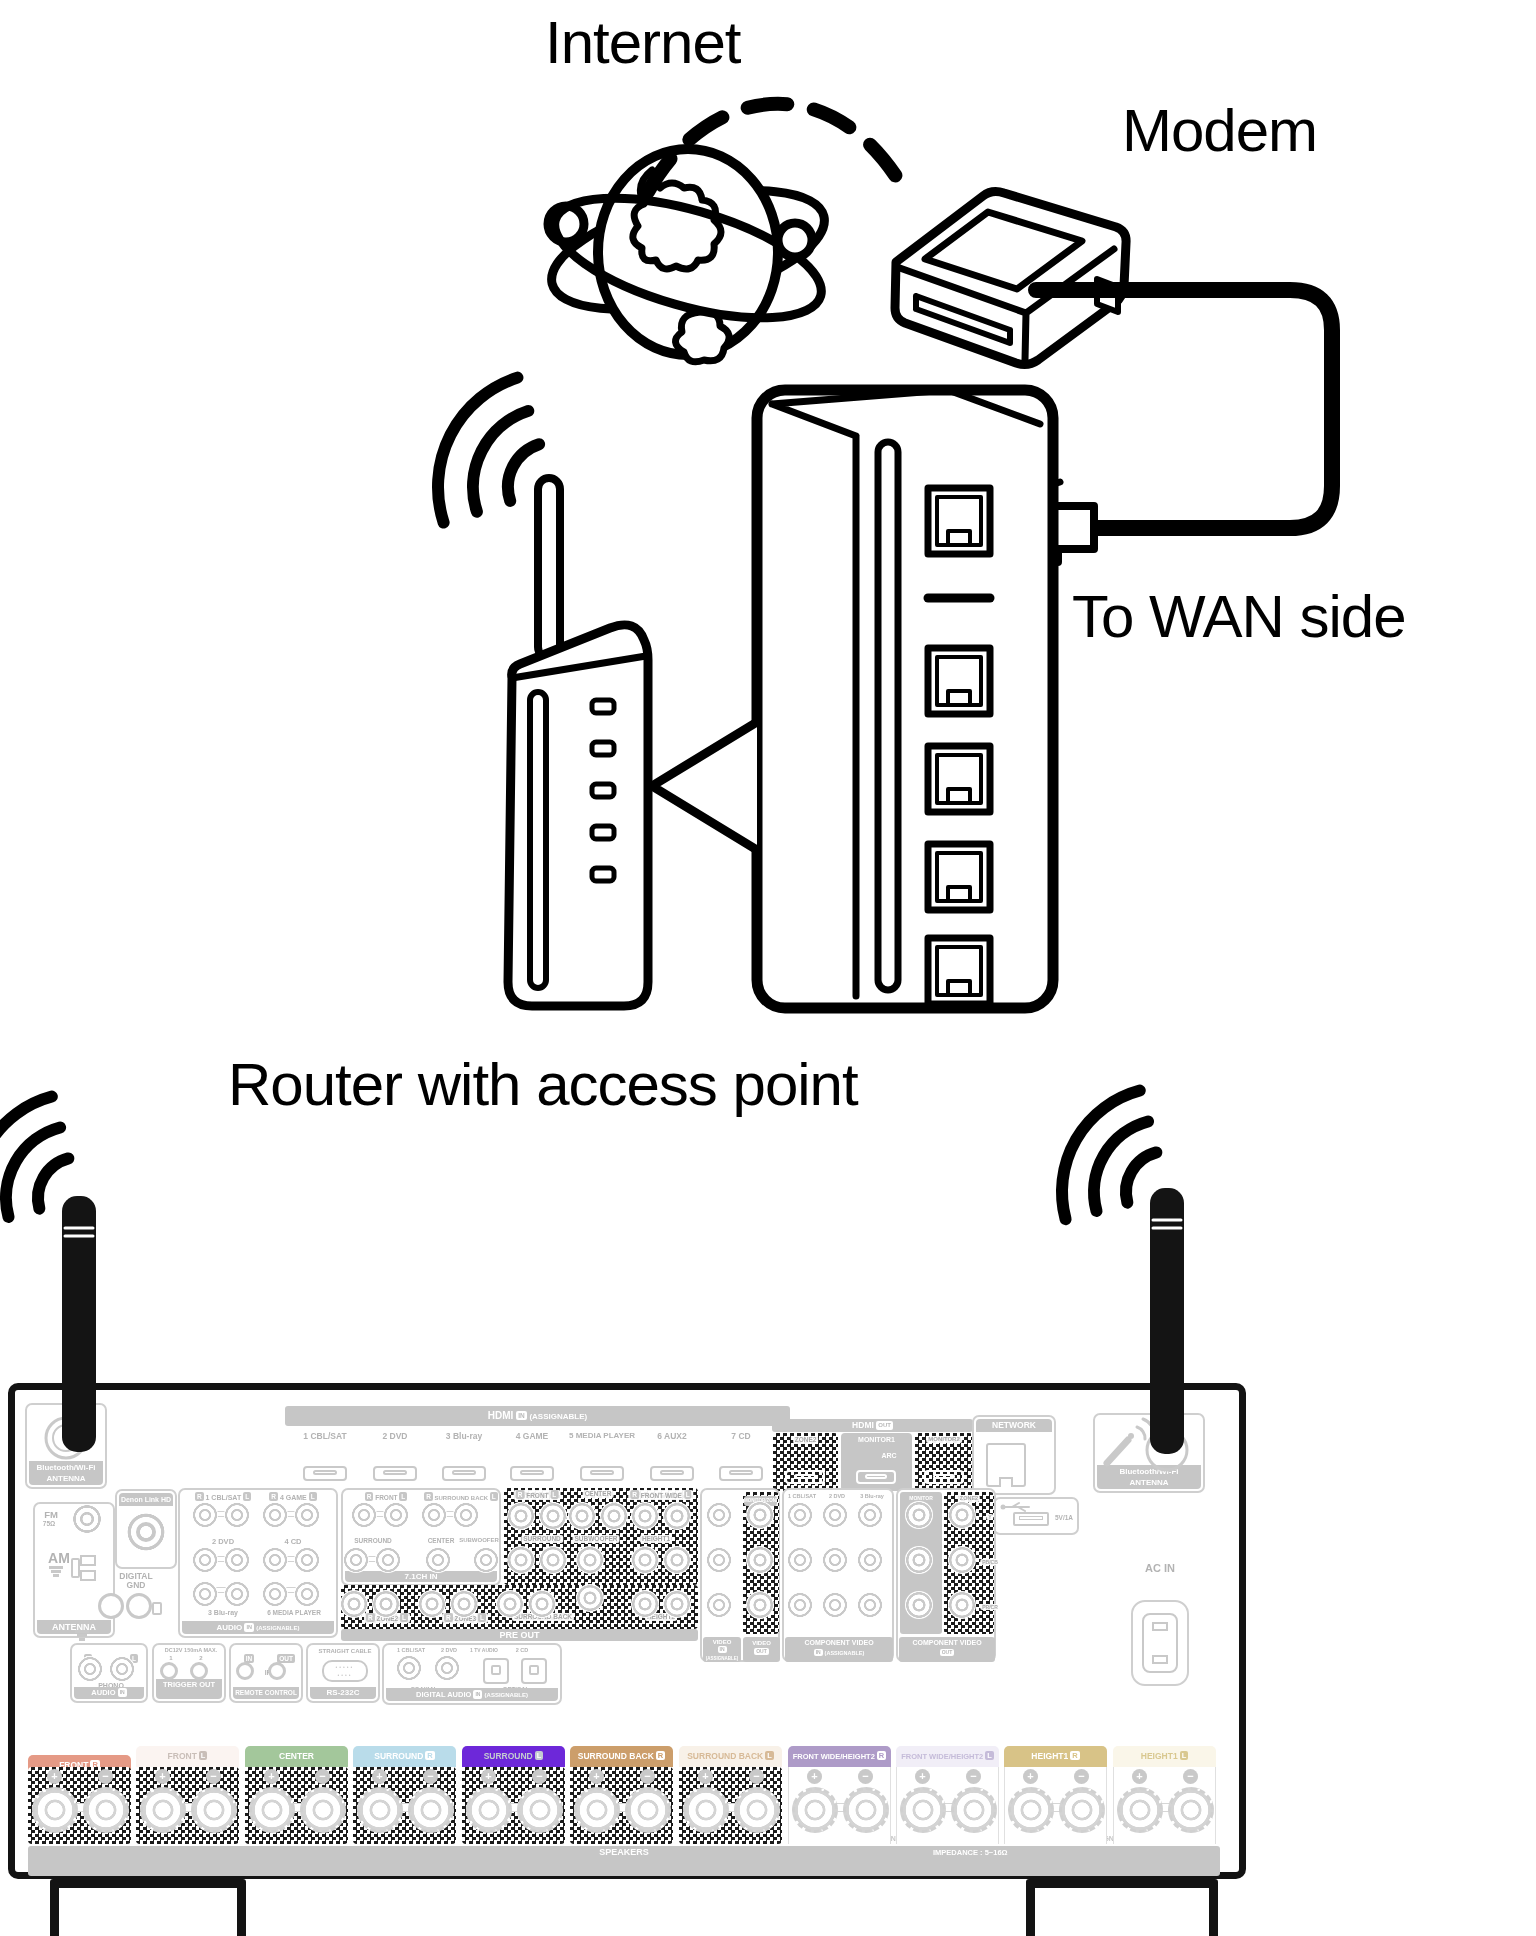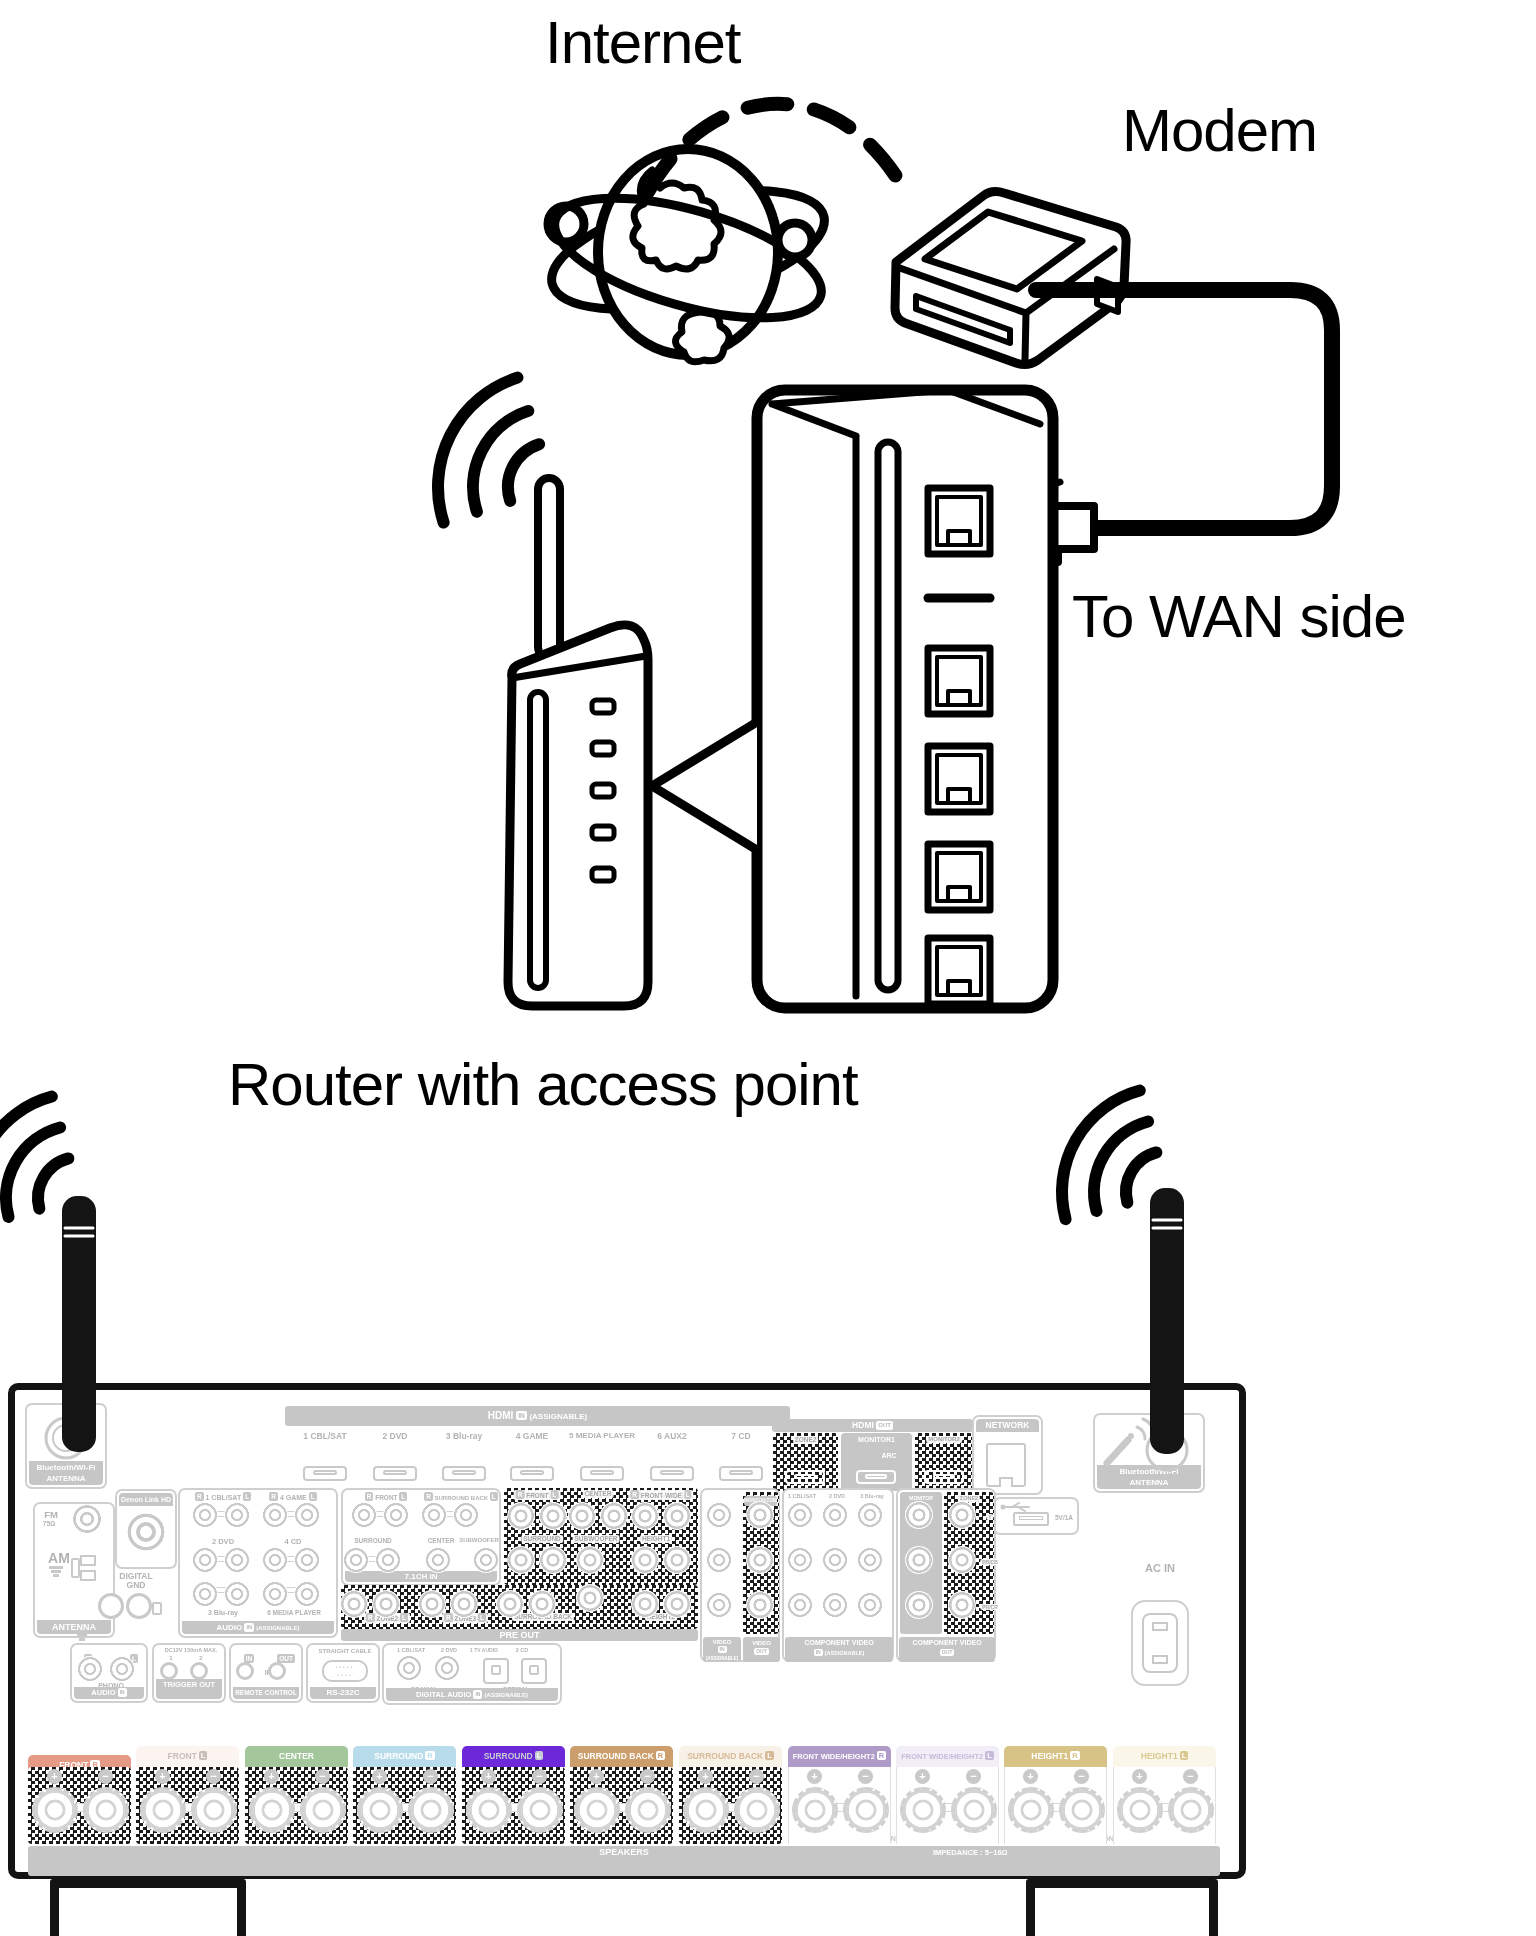--- a/index.html
+++ b/index.html
@@ -73,21 +73,21 @@
     <span class="pill" style="left:50%;top:3px;font-size:6.5px">ZONE2</span>
   </div>
   <div style="position:absolute;left:826px;top:43px;width:71px;height:58px;background:#c6c6c6;border-radius:4px">
     <span class="t" style="left:0;top:3px;width:71px;color:#fff;font-size:7px">MONITOR1</span>
     <span class="t" style="left:28px;top:19px;width:40px;color:#fff;font-size:7px">ARC</span>
   </div>
   <div class="chk" style="left:900px;top:43px;width:58px;height:58px">
     <span class="pill" style="left:50%;top:3px;font-size:6px">MONITOR2</span>
   </div>
 
-  <div class="bx" style="left:957px;top:25px;width:71px;height:80px">
+  <div class="bx" style="left:957px;top:25px;width:84px;height:80px">
     <div class="bd topb" style="height:13px;line-height:13px;font-size:8.5px">NETWORK</div>
     <div style="position:absolute;left:12px;top:26px;width:40px;height:44px;border:2px solid #c9c9c9;border-radius:3px">
       <div style="position:absolute;left:11px;bottom:-2px;width:14px;height:10px;border:2px solid #c9c9c9;border-bottom:none;background:#fff"></div>
     </div>
   </div>
 
   <div class="bx" style="left:1078px;top:23px;width:112px;height:80px">
     <div class="bd bot" style="height:24px;font-size:8px;line-height:11px;padding-top:1px">
       <span>Bluetooth/Wi-Fi</span><br>
       <span>ANTENNA</span>

